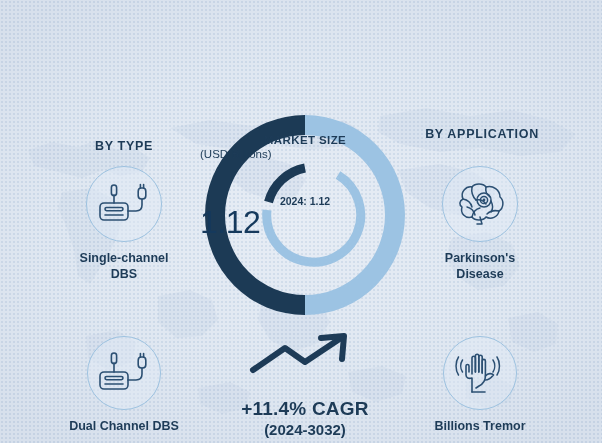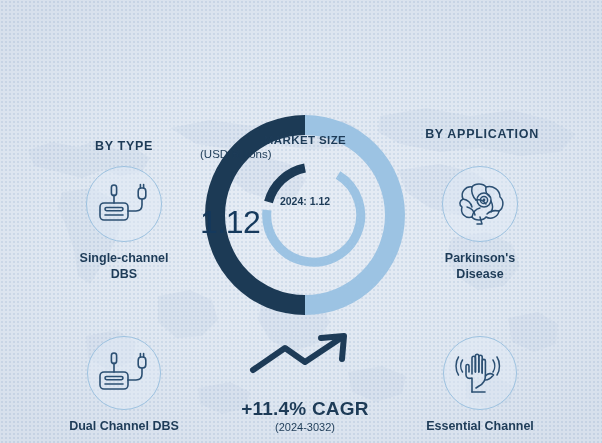--- a/index.html
+++ b/index.html
@@ -180,22 +180,22 @@
   }
   .cagr-arrow { height: 46px; }
   .cagr-main {
     font-size: 19px;
     font-weight: bold;
     color: #1d3b57;
     letter-spacing: 0.2px;
     margin-top: 18px;
   }
   .cagr-years {
-    font-size: 11px;
-    font-weight: normal;
+    font-size: 15px;
+    font-weight: bold;
     color: #1d3b57;
     margin-top: 1px;
   }
 </style>
 </head>
 <body>
 
 <div id="infographic">
 
   <svg class="worldmap" viewBox="0 0 602 443" preserveAspectRatio="none" aria-hidden="true">
@@ -296,21 +296,21 @@
                  C33.4 33 31 36 27 38 L24 40"></path>
         <path d="M20 44 L33 44"></path>
         <path d="M33.4 28 C36 25 40 25 41.5 27 C39 30 36 32 33.4 32"></path>
         <path d="M10.5 12 C8.2 15.5 8.2 20.5 10.5 24" stroke-width="1.5"></path>
         <path d="M6.5 9 C3.2 14 3.2 22 6.5 27" stroke-width="1.5"></path>
         <path d="M41 12 C43.3 15.5 43.3 20.5 41 24" stroke-width="1.5"></path>
         <path d="M45 9 C48.3 14 48.3 22 45 27" stroke-width="1.5"></path>
       </svg>
     </div>
     <div class="item-label">
-      <span>Essential Channel</span>
+      <span>Billions Tremor</span>
     </div>
   </div>
 
   <svg class="donut" viewBox="0 0 210 210">
 
     <g>
       <path d="M 105 5 A 100 100 0 0 0 105 205 L 105 185 A 80 80 0 0 1 105 25 Z" fill="#1c3a55"></path>
       <path d="M 105 5 A 100 100 0 0 1 105 205 L 105 185 A 80 80 0 0 0 105 25 Z" fill="#9cc3e3"></path>
     </g>
 

